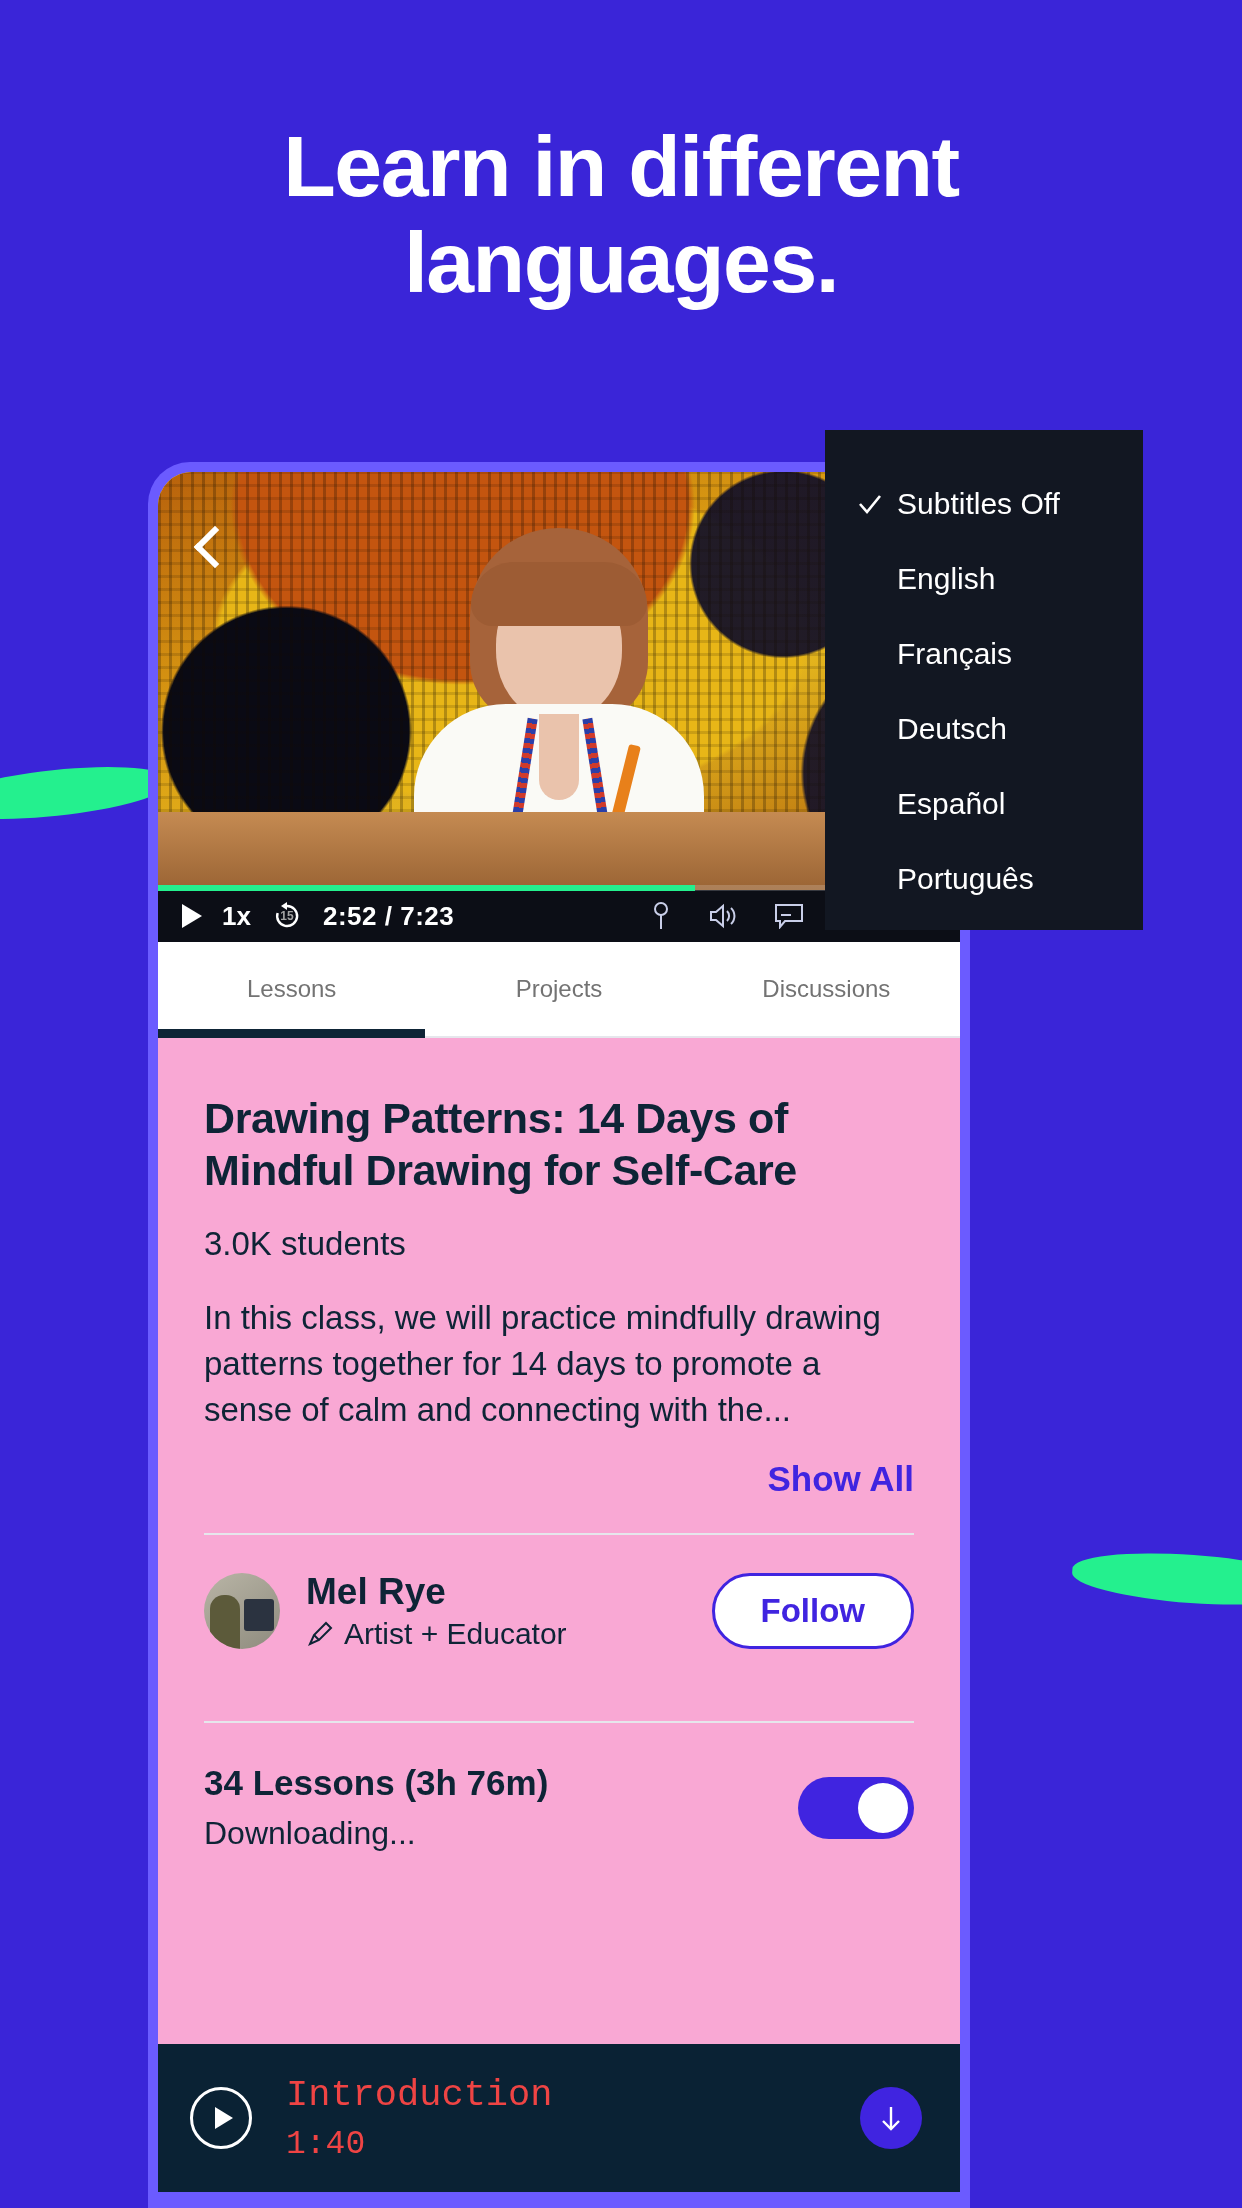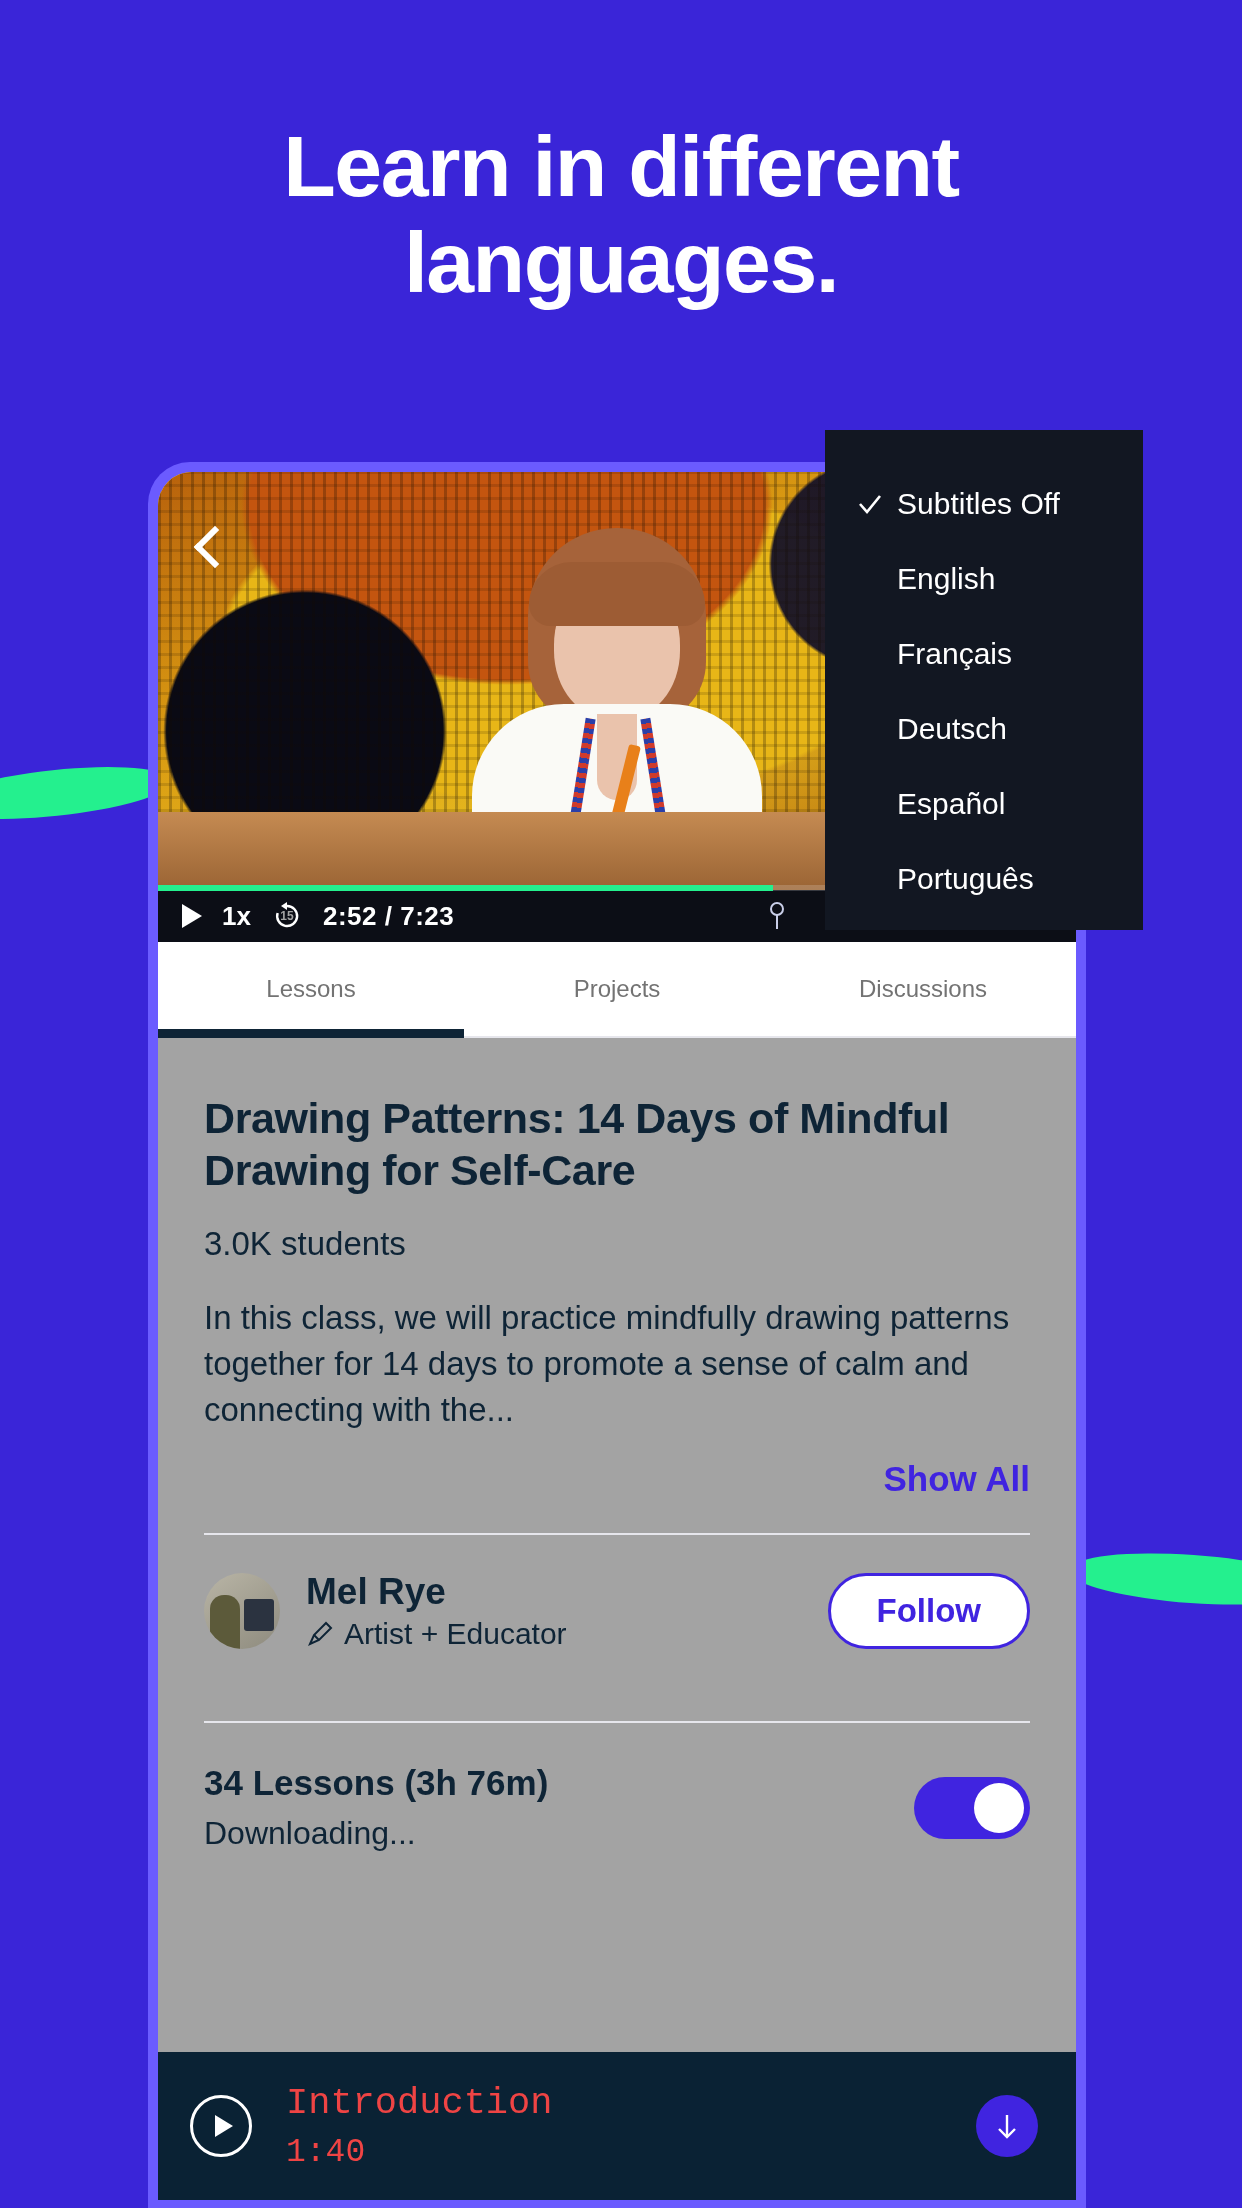--- a/index.html
+++ b/index.html
@@ -32,24 +32,24 @@
     font-size:86px;
     font-weight:bold;
     line-height:1.12;
     letter-spacing:-1.5px;
   }
 
   
   #phone {
     position:absolute;
     left:148px; top:462px;
-    width:938px; height:1746px;
+    width:822px; height:1746px;
     background:#6B5BFF;
     border-radius:42px 42px 0 0;
-    padding:10px 10px 8px 10px;
+    padding:10px 10px 16px 10px;
     z-index:4;
   }
   #phone-screen {
     width:100%; height:100%;
     background:#FFFFFF;
     border-radius:34px 34px 0 0;
     overflow:hidden;
     position:relative;
     display:flex; flex-direction:column;
   }
@@ -202,21 +202,21 @@
     flex:1;
     display:flex; align-items:center; justify-content:center;
     font-size:24px; font-weight:normal; color:#737373;
   }
   .tab.active::after {
     content:""; position:absolute; bottom:-2px; left:0;
     width:33.33%; height:9px; background:#0E2436;
   }
 
   
-  #content { flex:1; background:#a3a3a3; padding:54px 46px 0 46px; overflow:hidden; }
+  #content { flex:1; background:#f9a8d4; padding:54px 46px 0 46px; overflow:hidden; }
   #course-title {
     font-size:43px; font-weight:bold; color:#0E2436;
     line-height:1.22; letter-spacing:-.4px;
   }
   #student-count {
     margin-top:28px; font-size:33px; color:#0E2436;
   }
   #course-desc {
     margin-top:32px; font-size:33px; color:#0E2436; line-height:1.40;
   }

